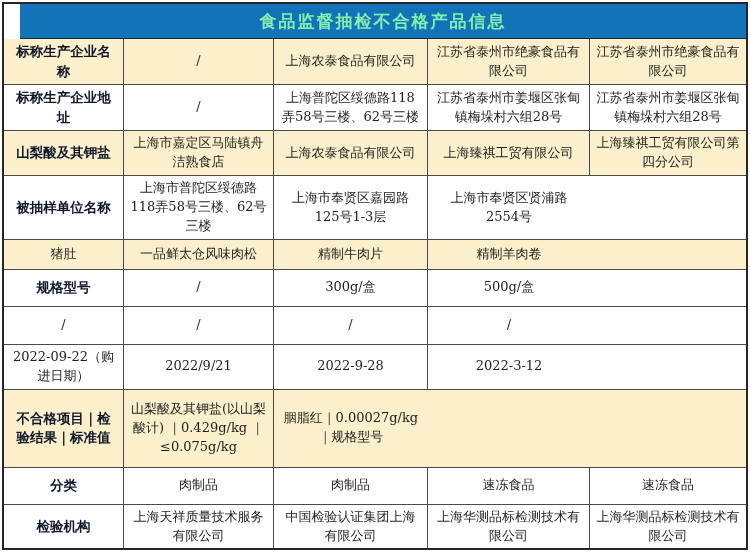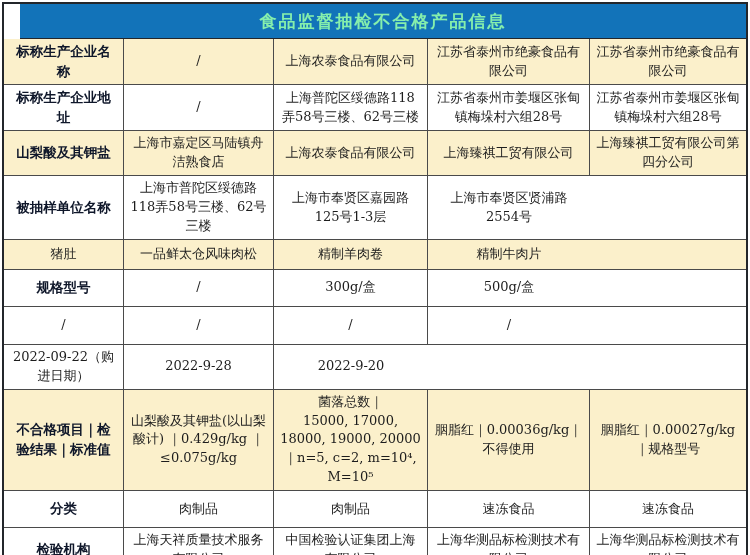--- a/index.html
+++ b/index.html
@@ -84,51 +84,48 @@
   <div class="row r3">
     <div class="cell label-cell">被抽样单位名称</div>
     <div class="cell">上海市普陀区绥德路118弄58号三楼、62号三楼</div>
     <div class="cell">上海市奉贤区嘉园路125号1-3层</div>
     <div class="cell">上海市奉贤区贤浦路2554号</div>
   </div>
 
   <div class="row cream r4">
     <div class="cell">猪肚</div>
     <div class="cell">一品鲜太仓风味肉松</div>
+    <div class="cell">精制牛肉片</div>
     <div class="cell">精制羊肉卷</div>
-    <div class="cell">精制牛肉片</div>
   </div>
 
   <div class="row r5">
     <div class="cell label-cell">规格型号</div>
     <div class="cell">/</div>
     <div class="cell">300g/盒</div>
     <div class="cell">500g/盒</div>
   </div>
 
   <div class="row r6">
     <div class="cell">/</div>
     <div class="cell">/</div>
     <div class="cell">/</div>
     <div class="cell">/</div>
   </div>
 
   <div class="row r7">
     <div class="cell">2022-09-22（购进日期）</div>
+    <div class="cell">2022/9/21</div>
     <div class="cell">2022-9-28</div>
-    <div class="cell">2022-9-20</div>
+    <div class="cell">2022-3-12</div>
   </div>
 
   <div class="row cream r8">
     <div class="cell label-cell">不合格项目｜检验结果｜标准值</div>
     <div class="cell">山梨酸及其钾盐(以山梨酸计) ｜0.429g/kg ｜≤0.075g/kg</div>
-    <div class="cell">菌落总数｜
-15000, 17000, 18000, 19000, 20000
-｜n=5, c=2, m=10⁴, M=10⁵</div>
-    <div class="cell">胭脂红｜0.00036g/kg｜不得使用</div>
     <div class="cell">胭脂红｜0.00027g/kg｜规格型号</div>
   </div>
 
   <div class="row r9">
     <div class="cell label-cell">分类</div>
     <div class="cell">肉制品</div>
     <div class="cell">肉制品</div>
     <div class="cell">速冻食品</div>
     <div class="cell">速冻食品</div>
   </div>

